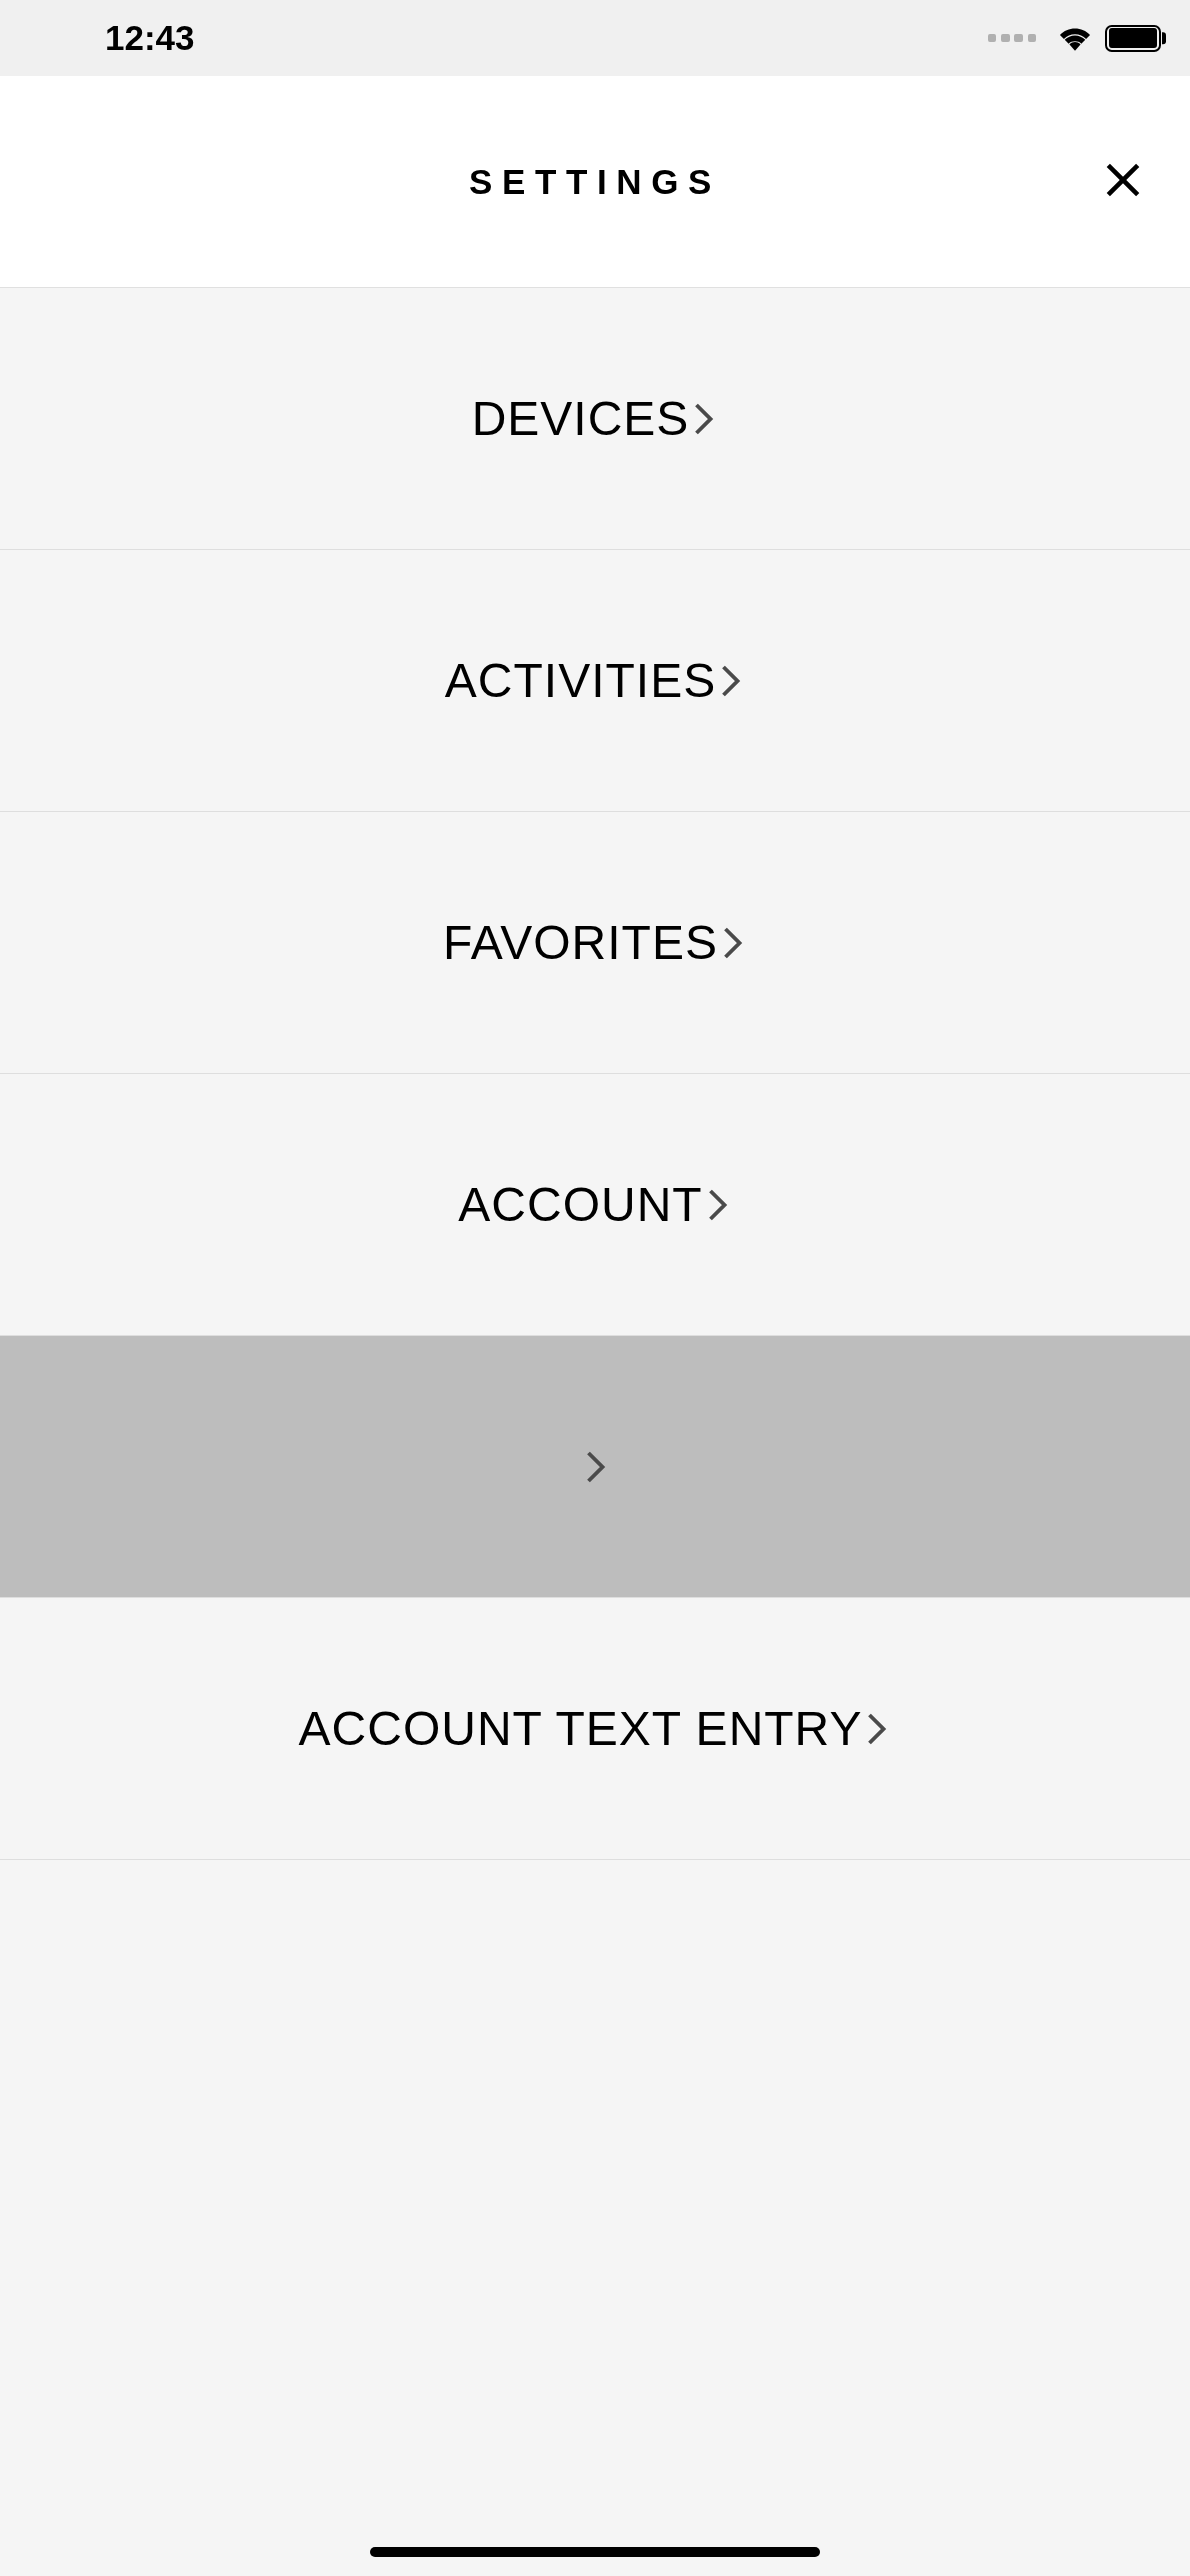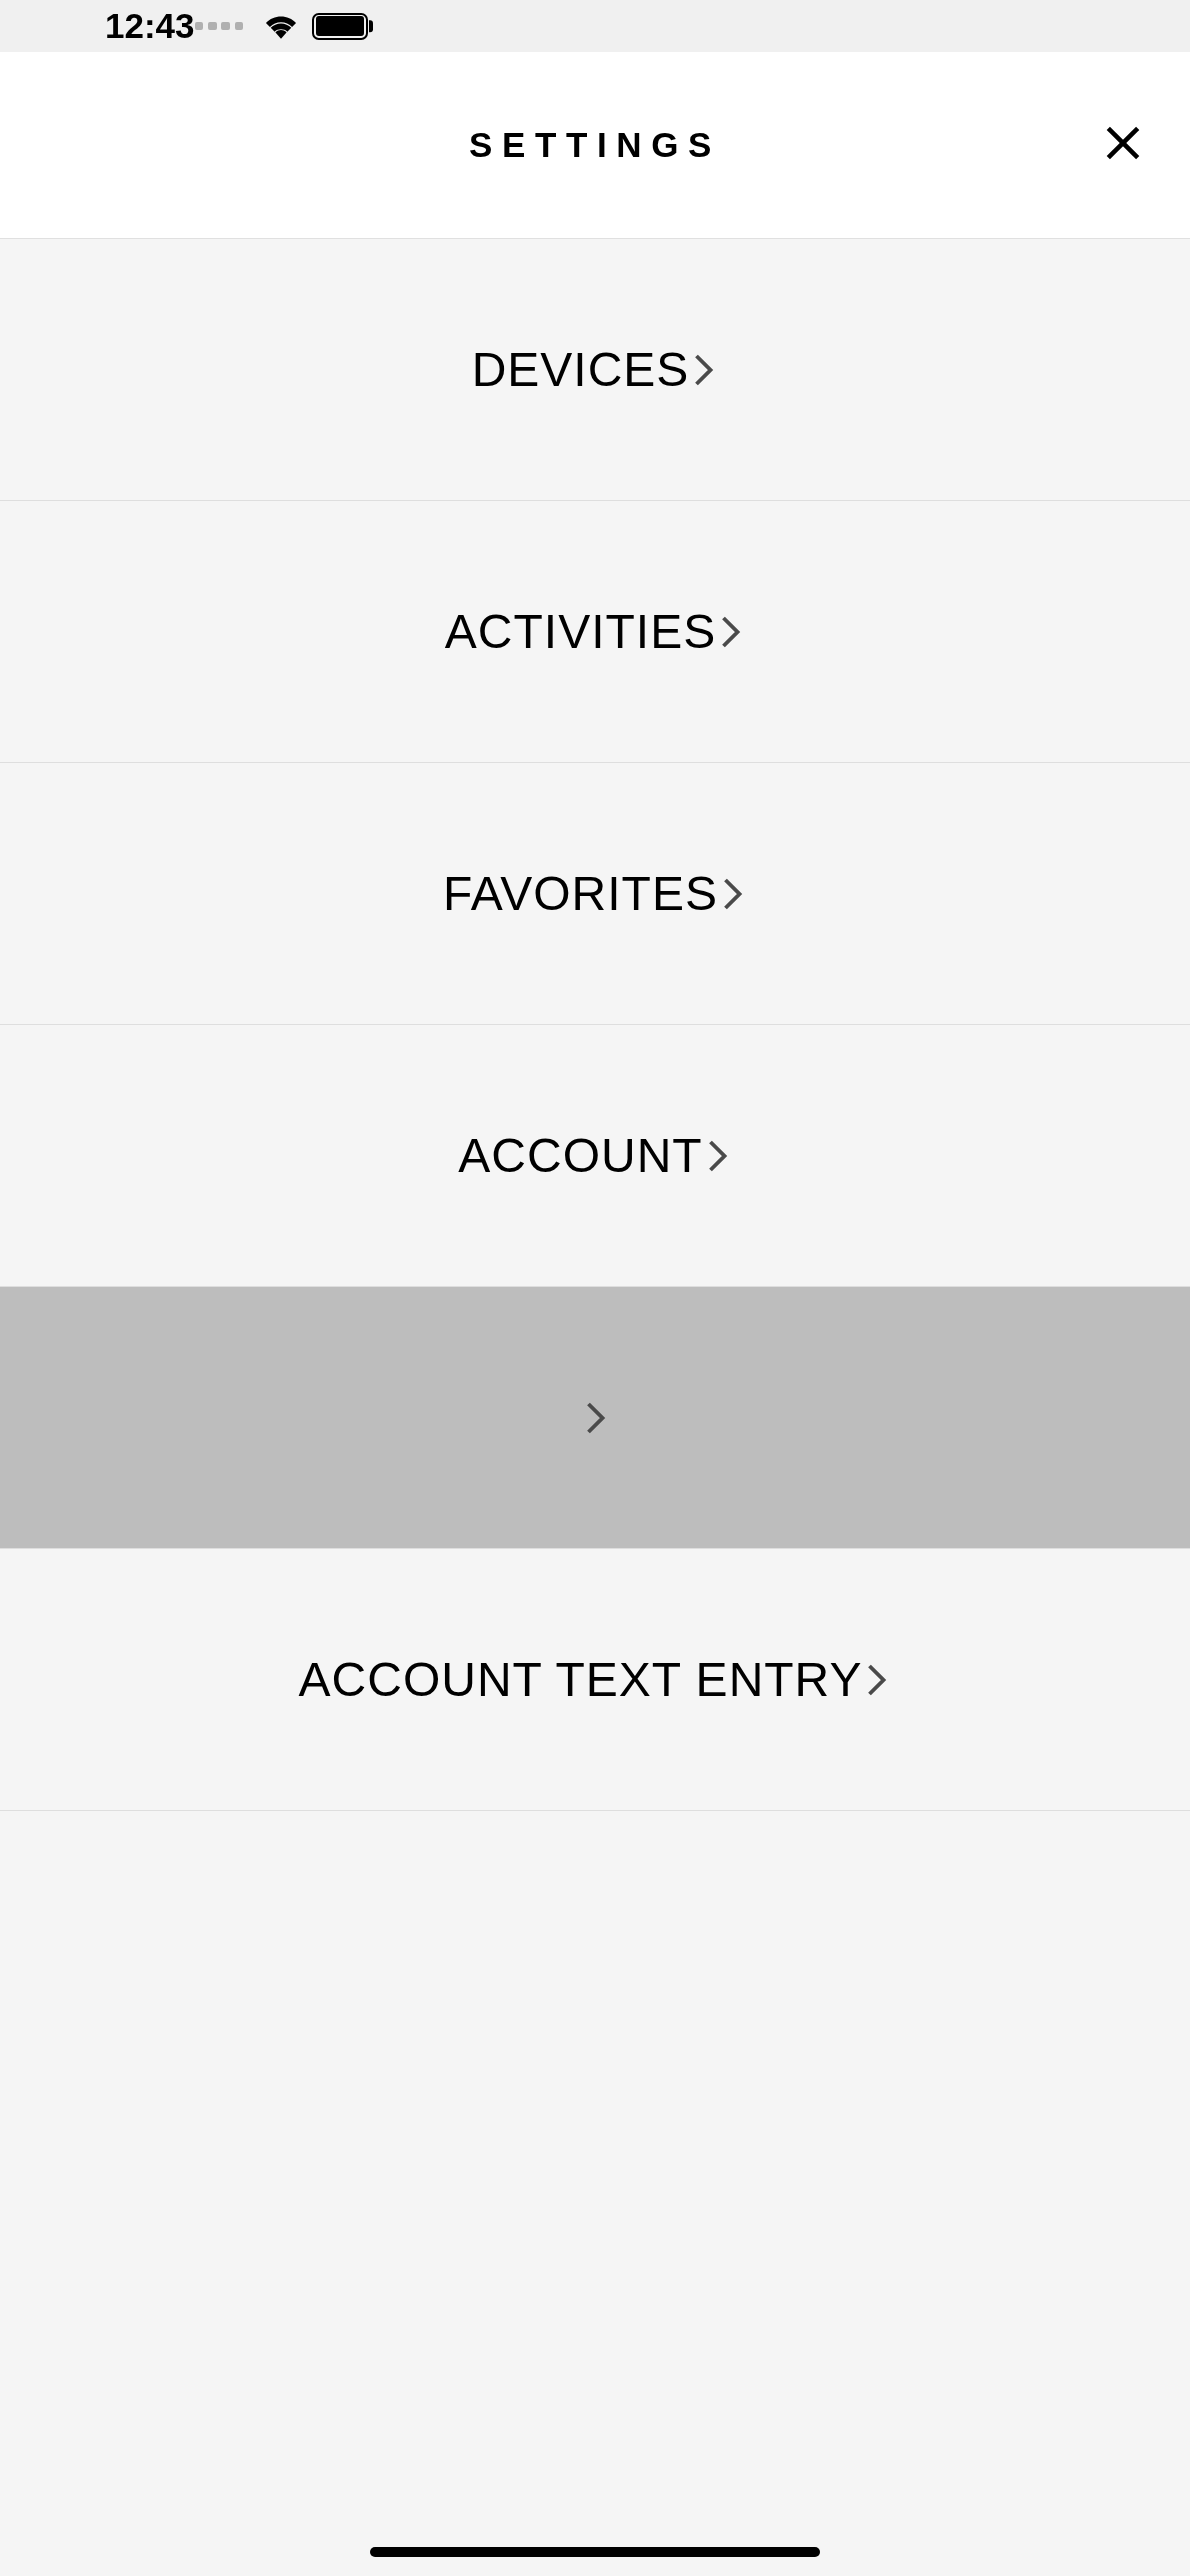--- a/index.html
+++ b/index.html
@@ -11,25 +11,25 @@
       width: 1190px;
       height: 2576px;
       background: #f5f5f5;
       font-family: -apple-system, BlinkMacSystemFont, "Helvetica Neue", Arial, sans-serif;
       position: relative;
       overflow: hidden;
     }
     
     
     .status-bar {
-      height: 52px;
+      height: 76px;
       background: #f0f0f0;
       display: flex;
       align-items: center;
-      justify-content: flex-start;
+      justify-content: space-between;
       padding: 0 29px 0 105px;
     }
     .status-time {
       font-size: 35px;
       font-weight: 600;
       color: #000;
     }
     .status-right {
       display: flex;
       align-items: center;
@@ -74,21 +74,21 @@
     .battery-fill {
       width: 100%;
       height: 100%;
       background: #000;
       border-radius: 2.9px;
     }
     
     
     .header {
       background: #fff;
-      height: 187px;
+      height: 212px;
       display: flex;
       align-items: center;
       justify-content: center;
       position: relative;
       border-bottom: 1px solid #e0e0e0;
     }
     .header-title {
       font-size: 35px;
       font-weight: 700;
       letter-spacing: 9.6px;

